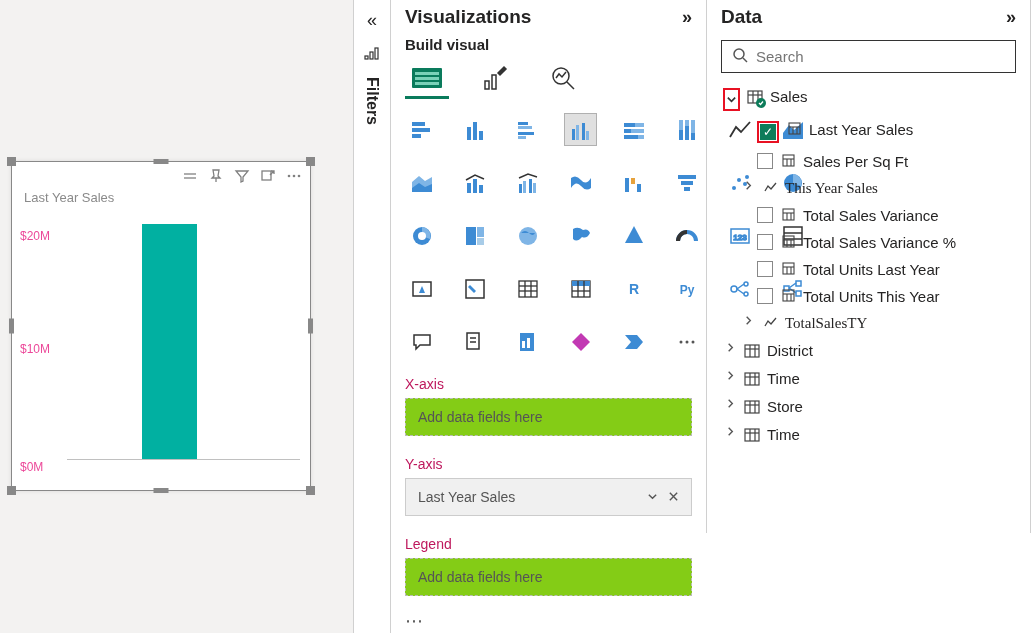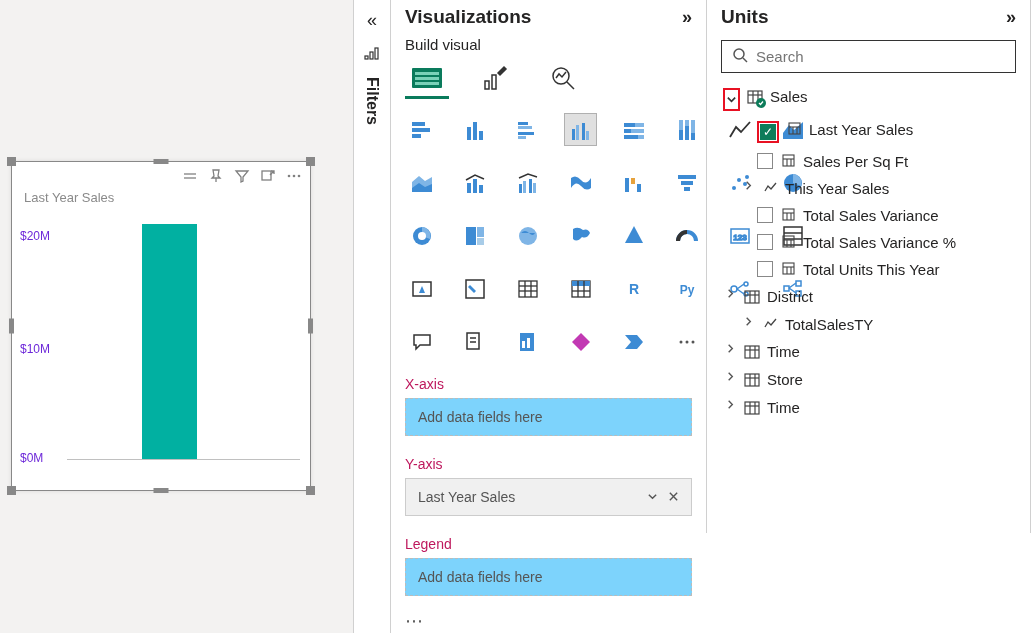--- a/index.html
+++ b/index.html
@@ -47,21 +47,21 @@
     padding: 6px 8px; gap: 10px;
     color:#808080;
   }
   .tile-header .icon-btn { width:16px; height:16px; display:flex; align-items:center; justify-content:center; cursor:pointer;}
   .chart-title { color:#8a8a8a; font-size:13px; padding: 0 12px 4px; }
   .chart-body {
     position: relative;
     height: 270px;
     padding: 0 10px;
   }
-  .y-axis-label { position:absolute; left:8px; font-size:12px; color:#6d28d9; transform:translateY(-50%);}
+  .y-axis-label { position:absolute; left:8px; font-size:12px; color:#ec4899; transform:translateY(-50%);}
   .bar-single {
     position:absolute; bottom:20px; left:130px;
     width:55px; height:235px; background:#01b0a1;
   }
   .axis-line { position:absolute; bottom:19px; left:55px; right:10px; height:1px; background:#c0c0c0;}
   
   .rail {
     width: 38px;
     height: 633px;
     border-left: 1px solid #d0d0d0;
@@ -85,21 +85,21 @@
     display:flex; flex-direction:column;
     flex-shrink:0;
   }
   .viz-pane { width: 316px; }
   .pane-header {
     display:flex; justify-content:space-between; align-items:center;
     padding: 6px 14px;
     font-size: 19px;
     font-weight: 600;
   }
-  .pane-sub { font-size:15px; font-weight:400; padding: 2px 14px 6px; }
+  .pane-sub { font-size:15px; font-weight:700; padding: 2px 14px 6px; }
   .tool-tabs { display:flex; gap:24px; padding: 0 14px 6px; }
   .tool-tab { width:44px; height:40px; display:flex; align-items:center; justify-content:center; border-bottom:3px solid transparent;}
   .tool-tab.active { border-bottom-color:#0a7b5c; }
   .viz-grid {
     display:grid;
     grid-template-columns: repeat(8, 33px);
     grid-auto-rows: 33px;
     gap: 20px;
     padding: 8px 14px;
   }
@@ -108,21 +108,21 @@
     display:flex; align-items:center; justify-content:center;
     cursor:pointer;
     border:1px solid transparent;
   }
   .viz-tile.sel { background:#e0e0e0; border:1px solid #b0b0b0;}
   .viz-tile svg { width:26px; height:26px; }
   .field-section { padding: 10px 14px; }
   .field-label { color:#be185d; font-size:14px; padding-bottom:6px; }
   .field-well {
     border:1px dashed #bbb;
-    background:#7dd3fc;
+    background:#84cc16;
     padding: 10px 12px;
     color:#555;
     font-size:14px;
   }
   .field-well.filled {
     border:1px solid #ccc;
     background:#f0f0f0;
     display:flex; justify-content:space-between; align-items:center;
   }
   .ellipsis-btn { padding: 6px 14px; color:#555; font-size:18px; line-height:1;}
@@ -148,21 +148,21 @@
     width:16px; height:16px;
     border:1px solid #888;
     flex-shrink:0;
     display:flex; align-items:center; justify-content:center;
   }
   .tree-row .cb.checked { background:#0d7c5a; border-color:#0d7c5a; }
   .tree-row .cb.checked::after { content:"✓"; color:#fff; font-size:12px; line-height:1;}
   .ficon { width:18px; display:flex; justify-content:center; color:#444; }
   .lvl1 { padding-left: 8px; }
   .lvl2 { padding-left: 42px; }
-  .lvl2b { padding-left: 26px; }
+  .lvl2b { padding-left: 26px; font-family: Liberation Serif, serif; }
   .red-box { border:2px solid #e81123; padding:1px;}
   .chev-svg { width:11px; height:11px; }
   .collapse-arrow { font-size:18px; cursor:pointer;}
   .hdr-icon { width:18px; height:18px; display:block;}
 </style>
 </head>
 <body>
 
 <div class="canvas">
   <div class="visual-tile">
@@ -202,21 +202,21 @@
             <circle cx="3" cy="8" r="1.3"></circle>
             <circle cx="8" cy="8" r="1.3"></circle>
             <circle cx="13" cy="8" r="1.3"></circle>
           </svg>
         </span>
     </div>
     <div class="chart-title">Last Year Sales</div>
     <div class="chart-body">
       <div class="y-axis-label" style="top:27px">$20M</div>
       <div class="y-axis-label" style="top:140px">$10M</div>
-      <div class="y-axis-label" style="top:249px">$0M</div>
+      <div class="y-axis-label" style="top:258px">$0M</div>
       <div class="axis-line"></div>
       <div class="bar-single"></div>
     </div>
   </div>
 </div>
 
 <div class="rail">
   <span class="collapse-arrow">«</span>
   <span>
       <svg class="hdr-icon" viewBox="0 0 18 18" fill="none" stroke="#333" stroke-width="1.2">
@@ -546,21 +546,21 @@
   </div>
   <div class="field-section">
     <div class="field-label">Legend</div>
     <div class="field-well">Add data fields here</div>
   </div>
   <div class="ellipsis-btn">⋯</div>
 </div>
 
 <div class="data-pane">
   <div class="pane-header">
-    <span>Units</span>
+    <span>Data</span>
     <span class="collapse-arrow">»</span>
   </div>
   <div class="search-box">
     <span><svg width="16" height="16" viewBox="0 0 16 16" fill="none" stroke="#555" stroke-width="1.5">
           <circle cx="7" cy="7" r="5"></circle>
           <line x1="11" y1="11" x2="15" y2="15"></line>
         </svg></span>
     <input placeholder="Search" style="">
   </div>
 
@@ -653,48 +653,60 @@
     <div class="tree-row lvl2">
       <span class="cb"></span>
       <span class="ficon">
           <svg width="15" height="15" viewBox="0 0 15 15" fill="none" stroke="#444" stroke-width="1.1">
             <rect x="2" y="2" width="11" height="11"></rect>
             <line x1="2" y1="6" x2="13" y2="6"></line>
             <line x1="6" y1="6" x2="6" y2="13"></line>
             <line x1="10" y1="6" x2="10" y2="13"></line>
           </svg>
         </span>
+      <span>Total Units Last Year</span>
+    </div>
+    <div class="tree-row lvl2">
+      <span class="cb"></span>
+      <span class="ficon">
+          <svg width="15" height="15" viewBox="0 0 15 15" fill="none" stroke="#444" stroke-width="1.1">
+            <rect x="2" y="2" width="11" height="11"></rect>
+            <line x1="2" y1="6" x2="13" y2="6"></line>
+            <line x1="6" y1="6" x2="6" y2="13"></line>
+            <line x1="10" y1="6" x2="10" y2="13"></line>
+          </svg>
+        </span>
       <span>Total Units This Year</span>
     </div>
+    <div class="tree-row lvl2b">
+      <span class="chev"><svg class="chev-svg" viewBox="0 0 12 12" fill="none" stroke="#555" stroke-width="1.5">
+            <path d="M4 2 L8 6 L4 10"></path>
+          </svg></span>
+      <span class="ficon">
+          <svg width="15" height="15" viewBox="0 0 15 15" fill="none" stroke="#444" stroke-width="1.3">
+            <path d="M2 11 L5 6 L8 9 L13 3"></path>
+          </svg>
+        </span>
+      <span>TotalSalesTY</span>
+    </div>
+
     <div class="tree-row lvl1">
       <span class="chev"><svg class="chev-svg" viewBox="0 0 12 12" fill="none" stroke="#555" stroke-width="1.5">
             <path d="M4 2 L8 6 L4 10"></path>
           </svg></span>
       <span class="ficon">
           <svg width="18" height="18" viewBox="0 0 18 18" fill="none" stroke="#444" stroke-width="1.2">
             <rect x="2" y="3" width="14" height="12"></rect>
             <line x1="2" y1="7" x2="16" y2="7"></line>
             <line x1="7" y1="3" x2="7" y2="15"></line>
             <line x1="12" y1="3" x2="12" y2="15"></line>
           </svg>
         </span>
       <span>District</span>
     </div>
-
-    <div class="tree-row lvl2b">
-      <span class="chev"><svg class="chev-svg" viewBox="0 0 12 12" fill="none" stroke="#555" stroke-width="1.5">
-            <path d="M4 2 L8 6 L4 10"></path>
-          </svg></span>
-      <span class="ficon">
-          <svg width="15" height="15" viewBox="0 0 15 15" fill="none" stroke="#444" stroke-width="1.3">
-            <path d="M2 11 L5 6 L8 9 L13 3"></path>
-          </svg>
-        </span>
-      <span>TotalSalesTY</span>
-    </div>
     <div class="tree-row lvl1">
       <span class="chev"><svg class="chev-svg" viewBox="0 0 12 12" fill="none" stroke="#555" stroke-width="1.5">
             <path d="M4 2 L8 6 L4 10"></path>
           </svg></span>
       <span class="ficon">
           <svg width="18" height="18" viewBox="0 0 18 18" fill="none" stroke="#444" stroke-width="1.2">
             <rect x="2" y="3" width="14" height="12"></rect>
             <line x1="2" y1="7" x2="16" y2="7"></line>
             <line x1="7" y1="3" x2="7" y2="15"></line>
             <line x1="12" y1="3" x2="12" y2="15"></line>

